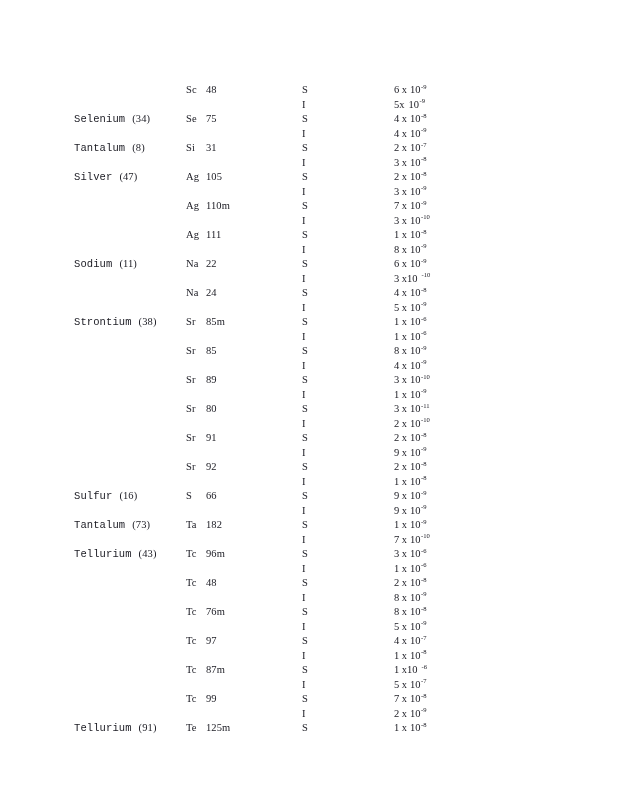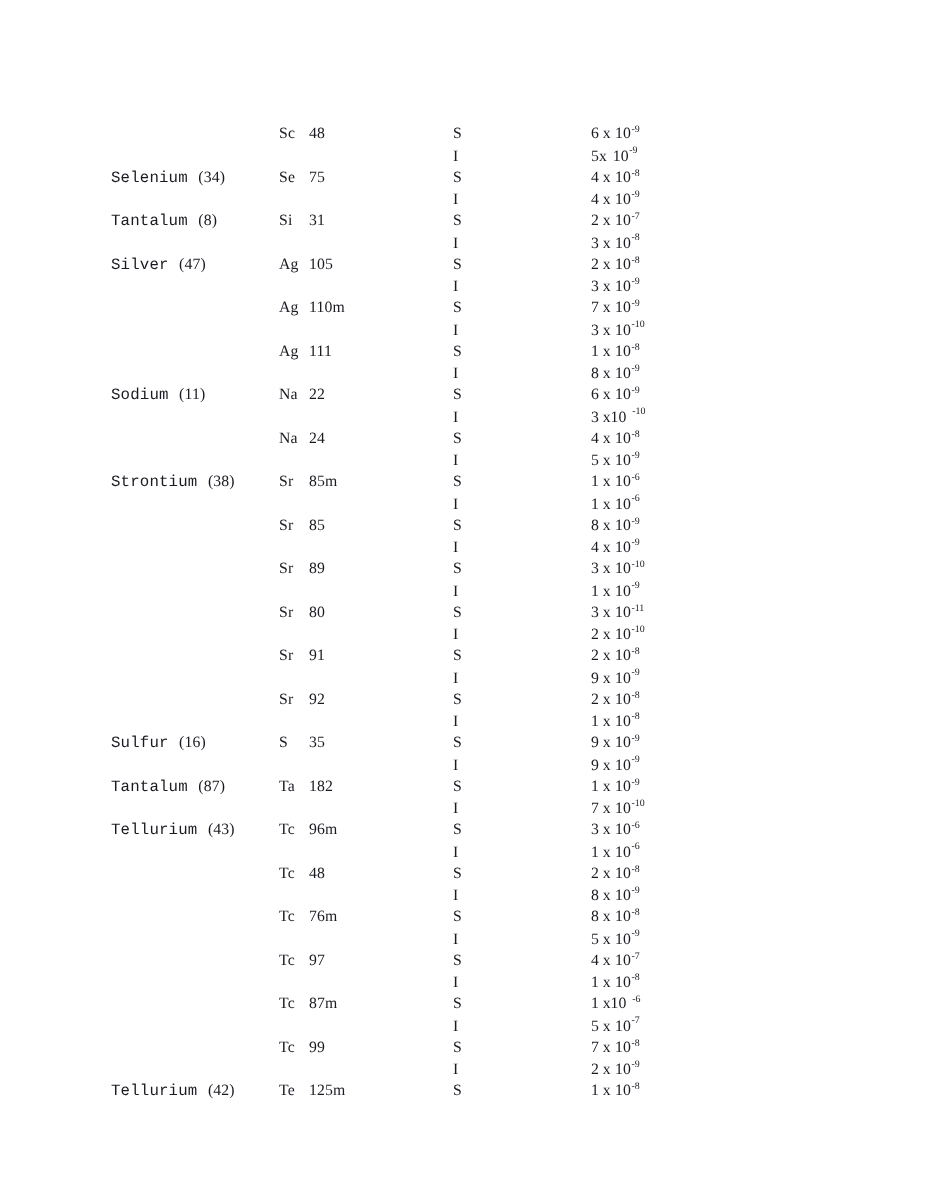--- a/index.html
+++ b/index.html
@@ -287,32 +287,32 @@
         <div class="c-value sp-normal"><span class="mant">2</span><span class="mul">x</span><span class="base">10</span><sup>-8</sup></div>
       </div>
       <div class="row">
         <div class="c-element"><span class="ename"></span><span class="enum"></span></div>
         <div class="c-isotope"><span class="isym"></span><span class="imass"></span></div>
         <div class="c-class">I</div>
         <div class="c-value sp-normal"><span class="mant">1</span><span class="mul">x</span><span class="base">10</span><sup>-8</sup></div>
       </div>
       <div class="row">
         <div class="c-element"><span class="ename">Sulfur</span><span class="enum">(16)</span></div>
-        <div class="c-isotope"><span class="isym">S</span><span class="imass">35</span></div>
+        <div class="c-isotope"><span class="isym">S</span><span class="imass">66</span></div>
         <div class="c-class">S</div>
         <div class="c-value sp-normal"><span class="mant">9</span><span class="mul">x</span><span class="base">10</span><sup>-9</sup></div>
       </div>
       <div class="row">
         <div class="c-element"><span class="ename"></span><span class="enum"></span></div>
         <div class="c-isotope"><span class="isym"></span><span class="imass"></span></div>
         <div class="c-class">I</div>
         <div class="c-value sp-normal"><span class="mant">9</span><span class="mul">x</span><span class="base">10</span><sup>-9</sup></div>
       </div>
       <div class="row">
-        <div class="c-element"><span class="ename">Tantalum</span><span class="enum">(87)</span></div>
+        <div class="c-element"><span class="ename">Tantalum</span><span class="enum">(73)</span></div>
         <div class="c-isotope"><span class="isym">Ta</span><span class="imass">182</span></div>
         <div class="c-class">S</div>
         <div class="c-value sp-normal"><span class="mant">1</span><span class="mul">x</span><span class="base">10</span><sup>-9</sup></div>
       </div>
       <div class="row">
         <div class="c-element"><span class="ename"></span><span class="enum"></span></div>
         <div class="c-isotope"><span class="isym"></span><span class="imass"></span></div>
         <div class="c-class">I</div>
         <div class="c-value sp-normal"><span class="mant">7</span><span class="mul">x</span><span class="base">10</span><sup>-10</sup></div>
       </div>
@@ -382,19 +382,19 @@
         <div class="c-class">S</div>
         <div class="c-value sp-normal"><span class="mant">7</span><span class="mul">x</span><span class="base">10</span><sup>-8</sup></div>
       </div>
       <div class="row">
         <div class="c-element"><span class="ename"></span><span class="enum"></span></div>
         <div class="c-isotope"><span class="isym"></span><span class="imass"></span></div>
         <div class="c-class">I</div>
         <div class="c-value sp-normal"><span class="mant">2</span><span class="mul">x</span><span class="base">10</span><sup>-9</sup></div>
       </div>
       <div class="row">
-        <div class="c-element"><span class="ename">Tellurium</span><span class="enum">(42)</span></div>
+        <div class="c-element"><span class="ename">Tellurium</span><span class="enum">(91)</span></div>
         <div class="c-isotope"><span class="isym">Te</span><span class="imass">125m</span></div>
         <div class="c-class">S</div>
         <div class="c-value sp-normal"><span class="mant">1</span><span class="mul">x</span><span class="base">10</span><sup>-8</sup></div>
       </div>
     </div>
 </div>
 
 </body></html>

